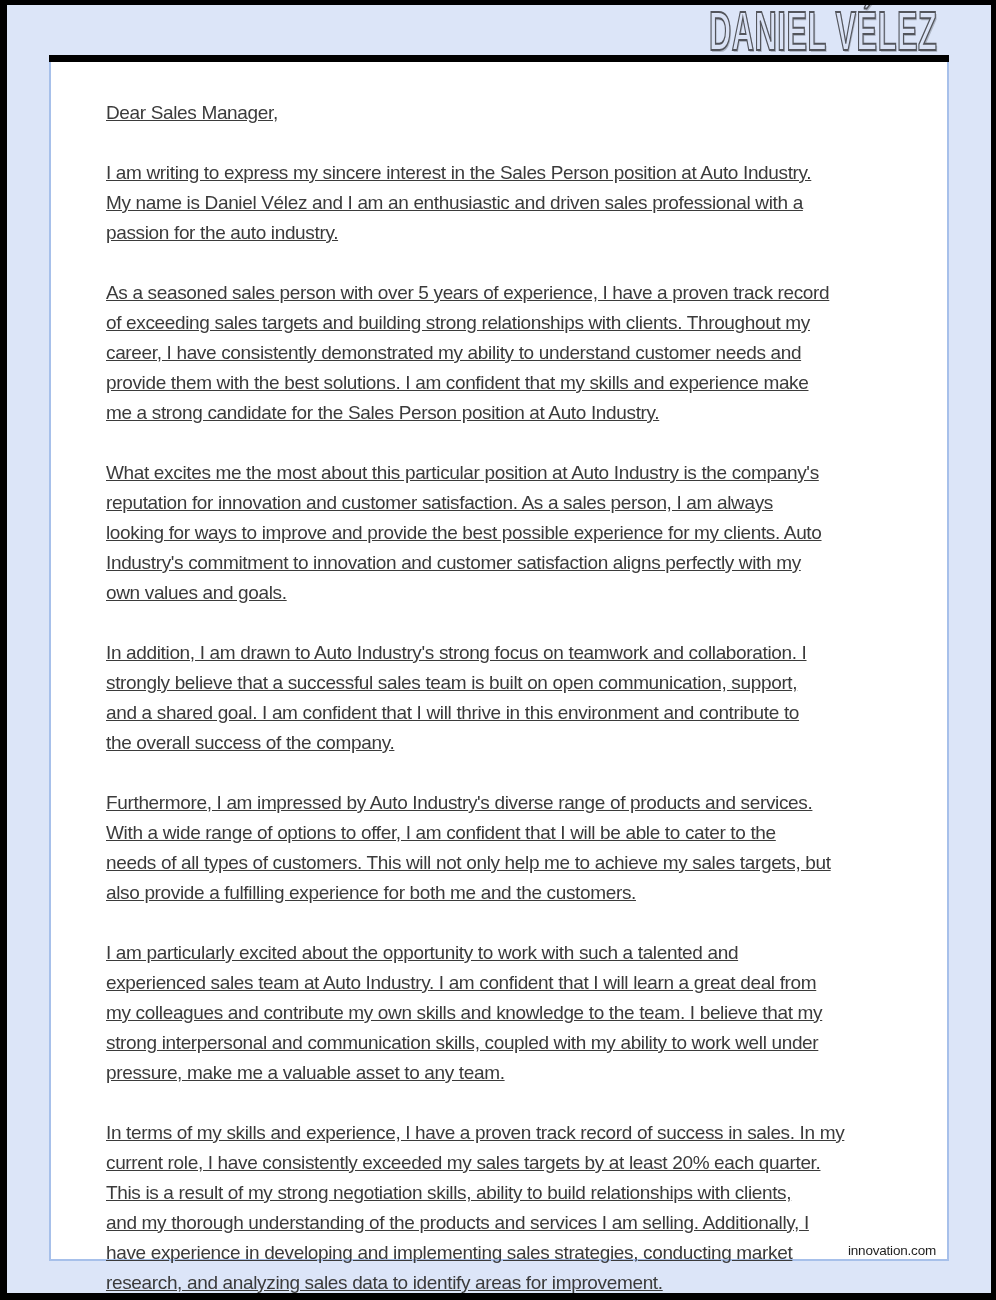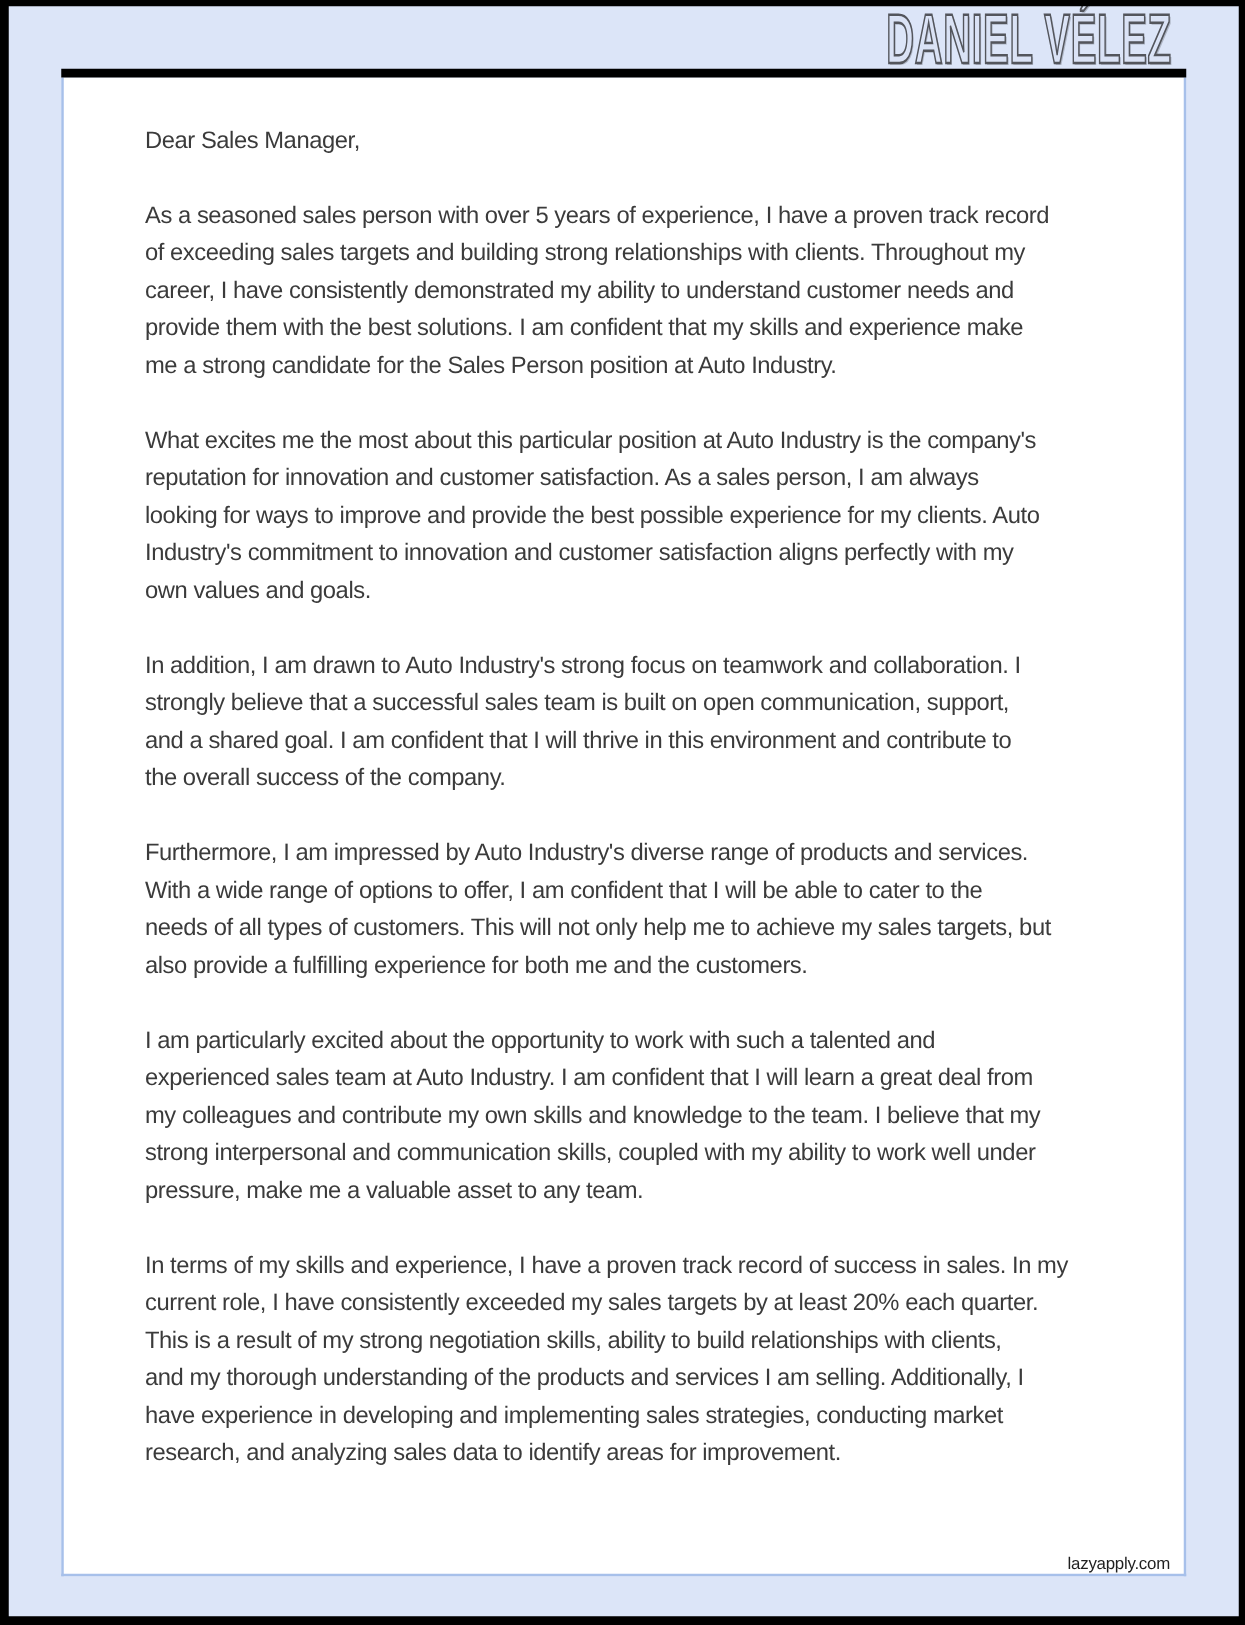--- a/index.html
+++ b/index.html
@@ -63,35 +63,39 @@
     position: absolute;
     left: 50px; top: 36px;
     width: 812px;
     font-size: 19px;
     line-height: 30px;
     letter-spacing: -0.35px;
     color: var(--text, #3b3b3b);
     z-index: 2;
   }
   .letter p {
-    margin: 0 0 30px 15px;
+    margin: 0 0 30px 5px;
     white-space: pre;
+    text-decoration: underline;
   }
 </style>
 </head>
 <body>
 
 <div class="header-name">DANIEL VÉLEZ</div>
 
 <div class="page-top-bar"></div>
 
 <div class="page">
-  <div class="watermark">lazyapply.com</div>
+  <div class="watermark">innovation.com</div>
   <div class="letter">
     <p>Dear Sales Manager,</p>
+    <p>I am writing to express my sincere interest in the Sales Person position at Auto Industry.
+My name is Daniel Vélez and I am an enthusiastic and driven sales professional with a
+passion for the auto industry.</p>
     <p>As a seasoned sales person with over 5 years of experience, I have a proven track record
 of exceeding sales targets and building strong relationships with clients. Throughout my
 career, I have consistently demonstrated my ability to understand customer needs and
 provide them with the best solutions. I am confident that my skills and experience make
 me a strong candidate for the Sales Person position at Auto Industry.</p>
     <p>What excites me the most about this particular position at Auto Industry is the company's
 reputation for innovation and customer satisfaction. As a sales person, I am always
 looking for ways to improve and provide the best possible experience for my clients. Auto
 Industry's commitment to innovation and customer satisfaction aligns perfectly with my
 own values and goals.</p>

